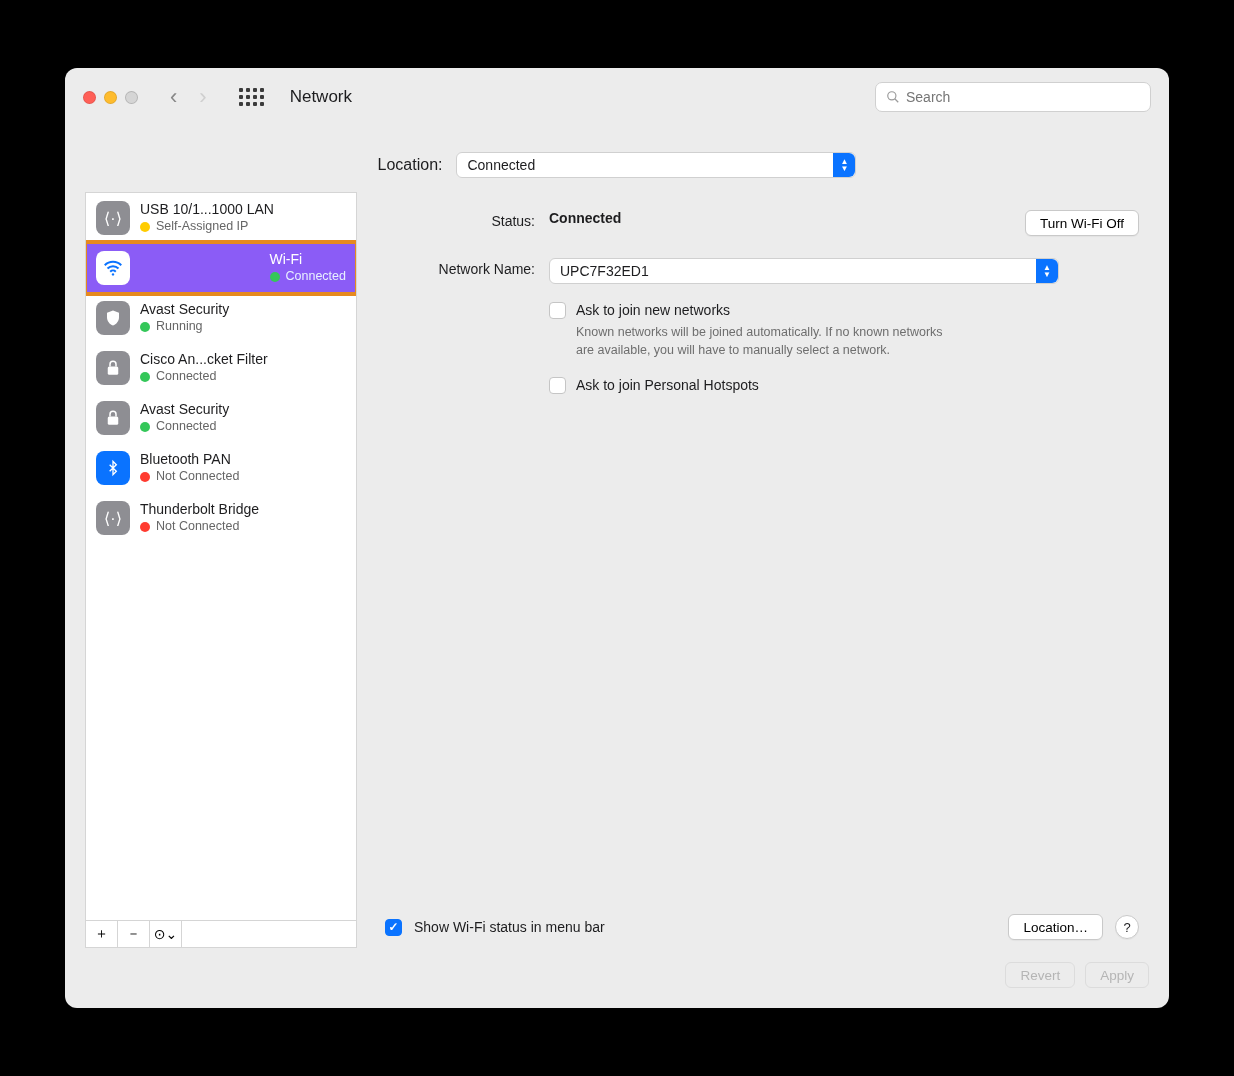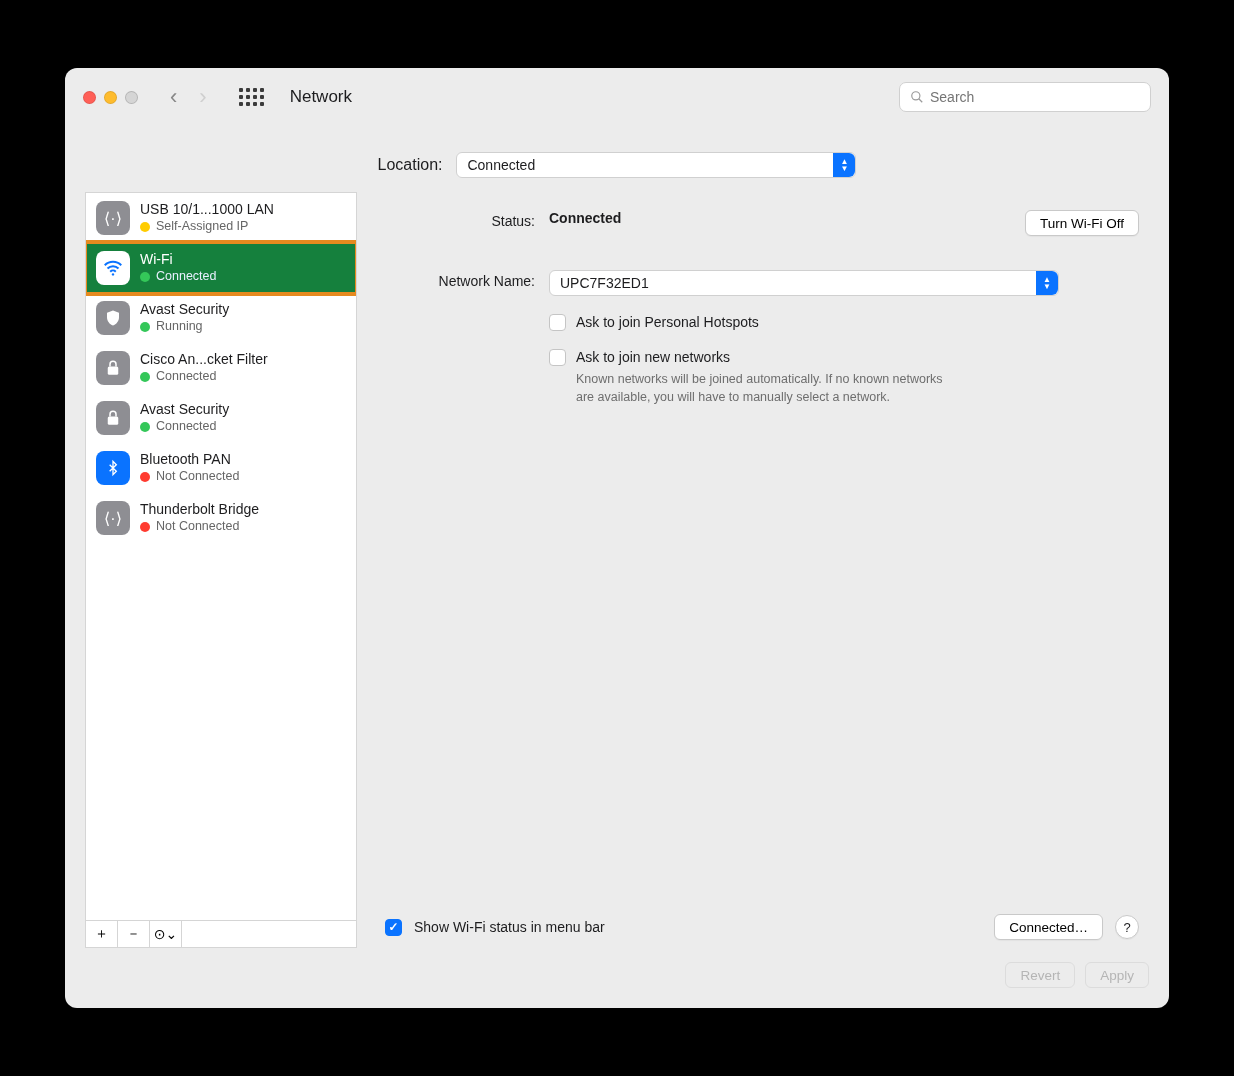--- a/index.html
+++ b/index.html
@@ -43,21 +43,21 @@
     display: grid;
     grid-template-columns: repeat(4, 4px);
     grid-auto-rows: 4px;
     gap: 3px; margin-left: 6px;
   }
   .grid-dots i { width:4px; height:4px; background:#3b3b3b; border-radius:1px; display:block;}
   .toolbar-title { font-size: 17px; font-weight: 400; margin-left: 8px; }
   .spacer { flex:1 }
   .search {
     display:flex; align-items:center; gap:6px;
-    width: 252px; height: 30px;
+    width: 276px; height: 30px;
     background:#fff; border:1px solid #d0d0d0; border-radius: 7px;
     padding: 0 10px; color:#9b9b9b;
   }
   .search svg { width:14px; height:14px; stroke:#9b9b9b; fill:none; stroke-width:2;}
   .search input { border:none; outline:none; font-size:14px; flex:1; background:transparent;}
 
   
   .location-row {
     display:flex; align-items:center; justify-content:center;
     gap: 14px; padding: 26px 0 14px;
@@ -99,21 +99,21 @@
   }
   .sidebar-actions button {
     border:none; border-right:1px solid #d5d5d5;
     background:#fff; width:32px; font-size:14px; cursor:pointer;
     display:flex; align-items:center; justify-content:center;
   }
   .side-item {
     display:flex; align-items:center; gap:10px;
     padding: 8px 10px; position:relative;
   }
-  .side-item.selected { background:#15803d; color:#fff; }
+  .side-item.selected { background:#8b5cf6; color:#fff;justify-content:space-between; }
   .side-item .sicon {
     width:34px; height:34px; border-radius:8px;
     display:flex; align-items:center; justify-content:center;
   }
   .side-item .texts { display:flex; flex-direction:column; line-height:1.25; }
   .side-item .title { font-size:14px; }
   .side-item .sub { display:flex; align-items:center; gap:6px; font-size:12.5px; color:#666; }
   .side-item.selected .sub { color:#e8f0ff; }
   .status-dot { width:10px; height:10px; border-radius:50%; display:inline-block;}
   .status-green{ background:#34c759;}
@@ -127,21 +127,21 @@
     position:absolute; inset:-3px -3px -3px -3px;
     border:4px solid #e68a1f; border-radius:4px; pointer-events:none;
   }
 
   
   .detail {
     flex:1; background:#ececec;
     display:flex; flex-direction:column;
     padding: 18px 10px 8px 10px;
   }
-  .row { display:flex; margin-bottom:12px; }
+  .row { display:flex; }
   .row .label { width:164px; text-align:right; padding-right:14px; font-size:14px; padding-top:3px;}
   .row .value { flex:1; font-size:14px; }
   .status-val { font-weight:600; }
   .button {
     background:#fff; border:1px solid #c9c9c9; border-radius:6px;
     height:26px; padding:0 14px; font-size:13.5px; cursor:pointer;
     display:inline-flex; align-items:center;
     box-shadow: 0 1px 1px rgba(0,0,0,.04);
   }
   .button:disabled { color:#b5b5b5; background:#ececec; border-color:#dcdcdc; box-shadow:none;}
@@ -353,39 +353,39 @@
       </div>
 
       <div class="row" style="margin-top:22px">
         <div class="label">Network Name:</div>
         <div class="value">
           <div class="combo small">
             <span>UPC7F32ED1</span>
             <div class="arrows">▲<br>▼</div>
           </div>
 
-          <div class="chk-row" style="margin-top:18px">
-            <div class="chk"></div>
-            <span class="chk-label">Ask to join Personal Hotspots</span>
-          </div>
           <div class="chk-row" style="margin-top:18px; align-items:flex-start">
             <div class="chk"></div>
             <div>
               <span class="chk-label">Ask to join new networks</span>
               <div class="chk-sub">Known networks will be joined automatically. If no known networks are available, you will have to manually select a network.</div>
             </div>
           </div>
+          <div class="chk-row" style="margin-top:18px">
+            <div class="chk"></div>
+            <span class="chk-label">Ask to join Personal Hotspots</span>
+          </div>
         </div>
       </div>
 
       <div class="detail-foot">
         <div class="chk checked"></div>
         <span class="chk-label">Show Wi-Fi status in menu bar</span>
         <div style="flex:1"></div>
-        <button class="button">Connected…</button>
+        <button class="button">Location…</button>
         <div class="help-btn">?</div>
       </div>
     </div>
   </div>
 
   <div class="footer">
     <button class="button" disabled="">Revert</button>
     <button class="button" disabled="">Apply</button>
   </div>
 </div>

